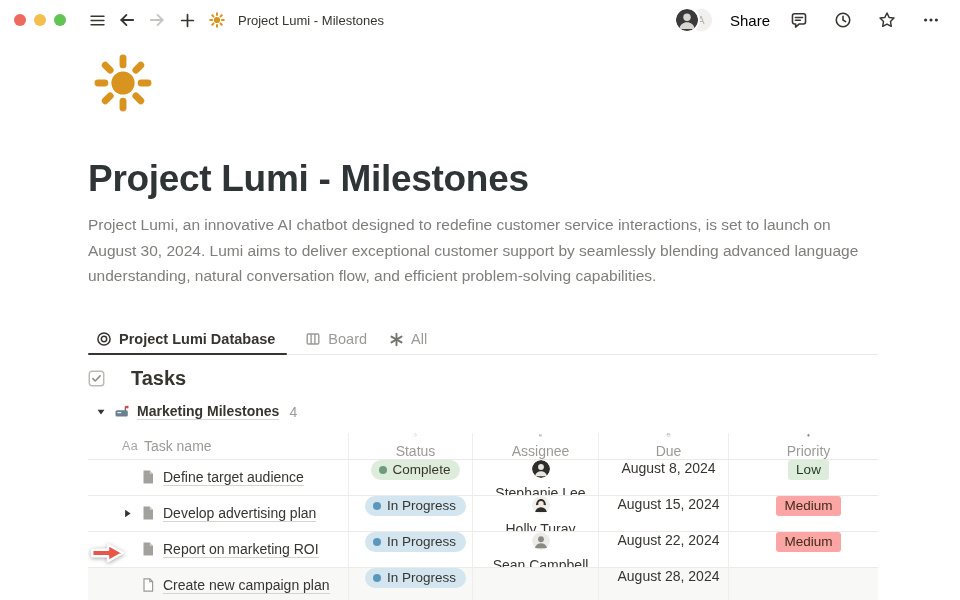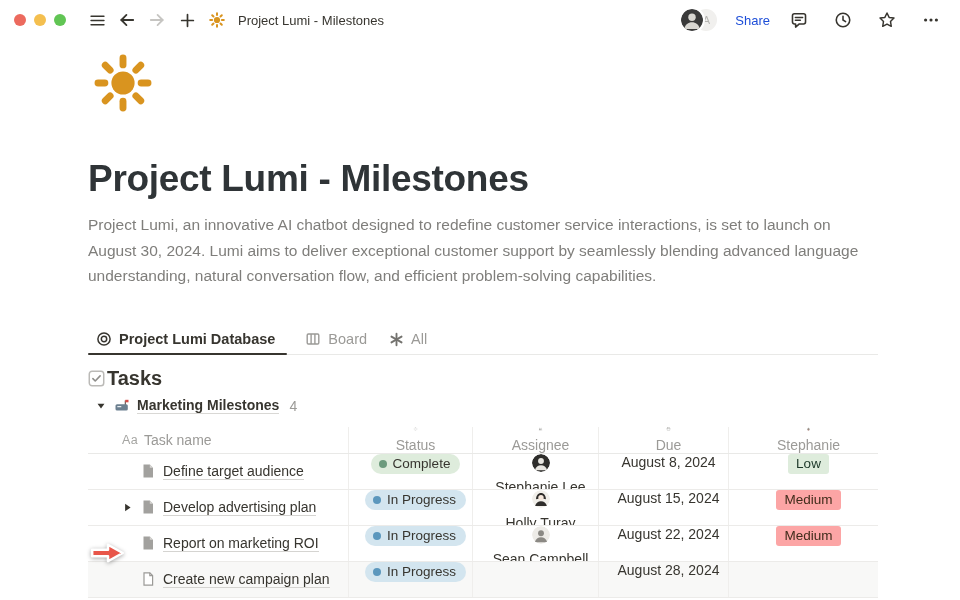--- a/index.html
+++ b/index.html
@@ -14,38 +14,38 @@
   .dot { width:12px; height:12px; border-radius:50%; }
   .dot.red{ background:#EC6A5E; } .dot.yellow{ background:#F4BF4F; } .dot.green{ background:#61C554; }
   .tb-icon { width:18px; height:18px; display:flex; align-items:center; justify-content:center; margin:0 6px; cursor:pointer; }
   .tb-title { font-size:13px; margin-left:6px; color:#37352F; }
   .tb-right { margin-left:auto; display:flex; align-items:center; gap:14px; }
   .avatar-stack { position:relative; width:42px; height:26px; }
   .avatar-back { position:absolute; left:16px; top:2px; width:22px; height:22px; border-radius:50%;
     background:#F1F0EE; color:#B5B4B1; font-size:11px; display:flex; align-items:center; justify-content:center; }
   .avatar-front { position:absolute; left:0; top:0; width:26px; height:26px; border-radius:50%;
     border:2px solid #fff; overflow:hidden; }
-  .share { font-size:13px; color:#1d4ed8; cursor:pointer; }
+  .share { font-size:15px; color:#000000; cursor:pointer; }
   
   .content { padding-left:88px; width:878px; }
   .page-icon { margin-top:14px; width:58px; height:58px; margin-left:6px; }
   .page-title { margin-top:46px; font-size:37px; font-weight:700; letter-spacing:-0.3px; color:#2F3437; }
   .page-desc { margin-top:12px; width:790px; font-size:15.5px; line-height:25.5px; color:#7F7E7B; }
   
   .tabbar { margin-top:36px; width:790px; display:flex; align-items:center; gap:18px;
     border-bottom:1px solid #E9E9E7; height:30px; }
   .tab { display:flex; align-items:center; gap:7px; font-size:14.5px; color:#9B9A97;
     height:30px; cursor:pointer; position:relative; padding:0 4px 0 0; }
   .tab.active { color:#37352F; font-weight:600; padding:0 12px 0 8px; }
   .tab.active::after { content:""; position:absolute; left:0; right:0; bottom:-1px; height:2px;
     background:#37352F; border-radius:1px; }
   
-  .tasks-head { margin-top:12px; display:flex; align-items:center; gap:2px; }
+  .tasks-head { margin-top:12px; display:flex; align-items:center; gap:26px; }
   .tasks-head h2 { font-size:20px; font-weight:700; color:#37352F; }
-  .group-row { margin-top:5px; display:flex; align-items:center; padding-left:8px; height:22px; }
+  .group-row { margin-top:11px; display:flex; align-items:center; padding-left:8px; height:22px; }
   .group-toggle { width:10px; height:10px; margin-right:8px; cursor:pointer; }
   .group-emoji { width:16px; height:16px; margin-right:7px; }
   .group-name { font-size:14px; font-weight:600; color:#37352F; border-bottom:1px solid #D9D8D5; cursor:pointer; }
   .group-count { margin-left:10px; font-size:14px; color:#9B9A97; }
   
   .ttable { margin-top:10px; width:790px; }
   .trow { display:grid; grid-template-columns:260px 124px 126px 130px 150px; align-items:center;
     border-bottom:1px solid #ECEBE9; }
   .trow.head { height:27px; color:#9B9A97; font-size:14px; border-bottom:1px solid #E9E9E7; }
   .trow.body { height:36px; font-size:14px; }
@@ -303,21 +303,21 @@
               <line x1="10.6" y1="1.7" x2="10.6" y2="3.8"></line>
             </g>
           </svg>
         <span>Due</span>
       </div>
       <div class="tcell">
         <svg width="15" height="15" viewBox="0 0 16 16">
             <path d="M8.2 1.6c2.2 2.3 4.7 4.6 4.7 7.4a4.95 4.95 0 0 1-9.9 0c0-1.3.4-2.5 1.2-3.6.4.9 1.1 1.5 2 1.8-.4-2 .3-3.9 2-5.6z" fill="#98978F"></path>
             <path d="M7 8.4c-.9.9-1.6 1.8-1.6 2.8a2.1 2.1 0 0 0 3 1.9c-1.1-1.2-1.6-2.8-1.4-4.7z" fill="#C4554D"></path>
           </svg>
-        <span>Stephanie</span>
+        <span>Priority</span>
       </div>
     </div>
 
     <div class="trow body">
       <div class="tcell task">
         <span class="toggle-slot"></span>
         <svg class="doc-icon" viewBox="0 0 16 16">
             <path d="M3.5 1.5h6.3l3.2 3.2v9.8H3.5z" fill="#A2A19E"></path>
             <path d="M9.8 1.5v3.2H13z" fill="#D7D6D3"></path>
           </svg>

